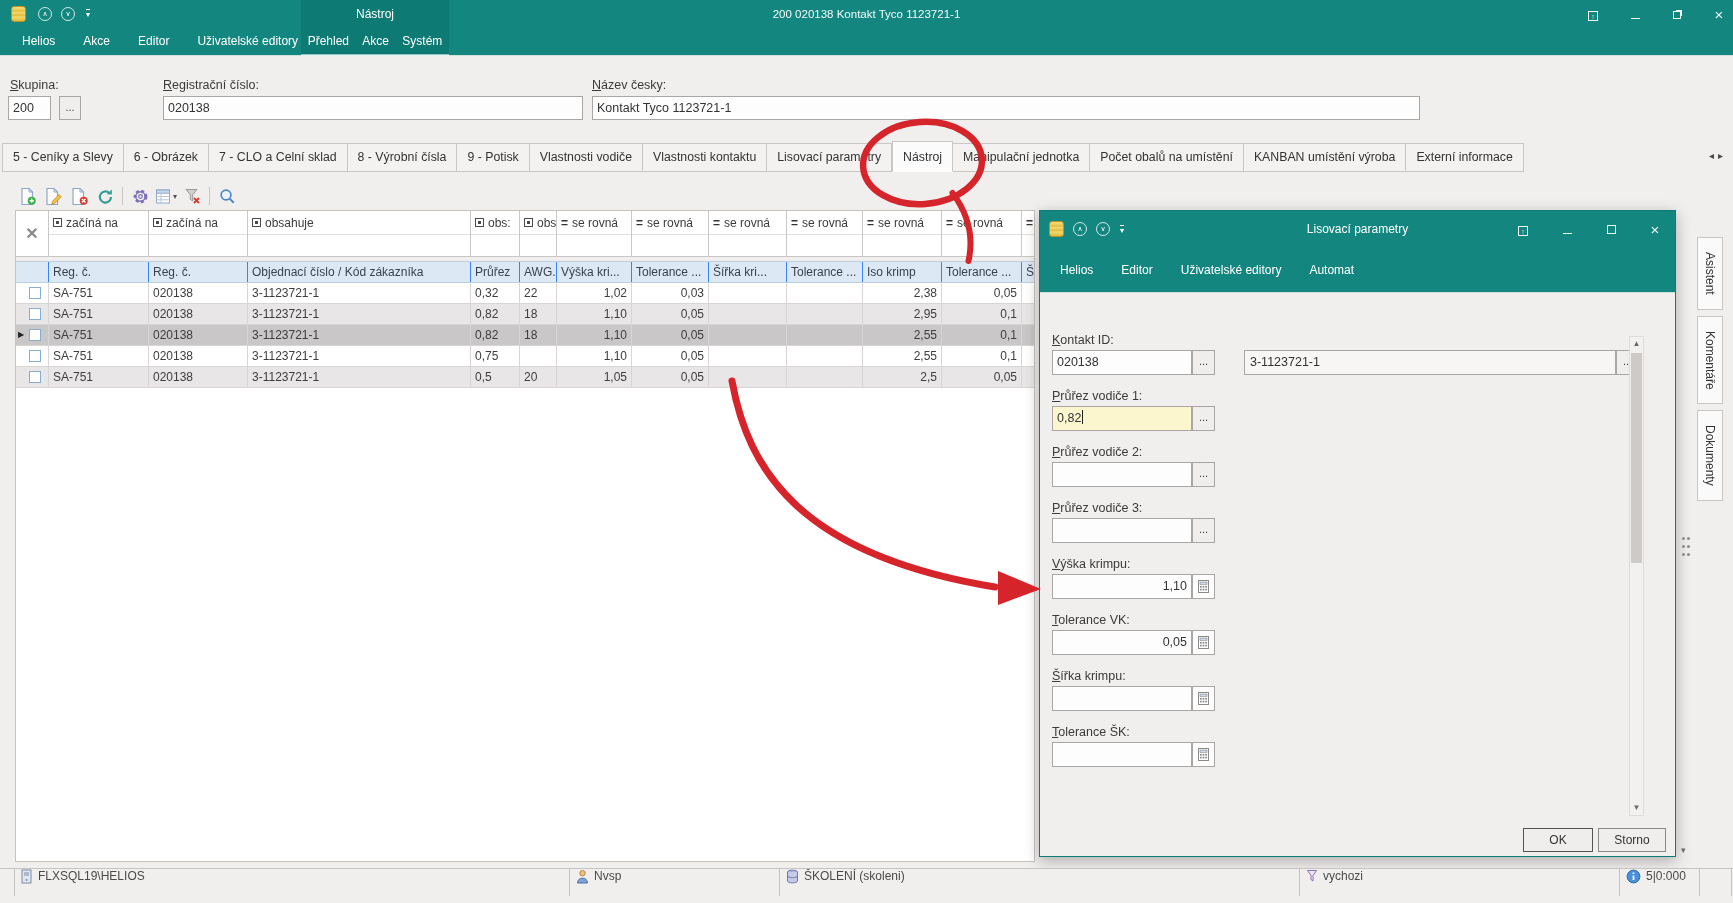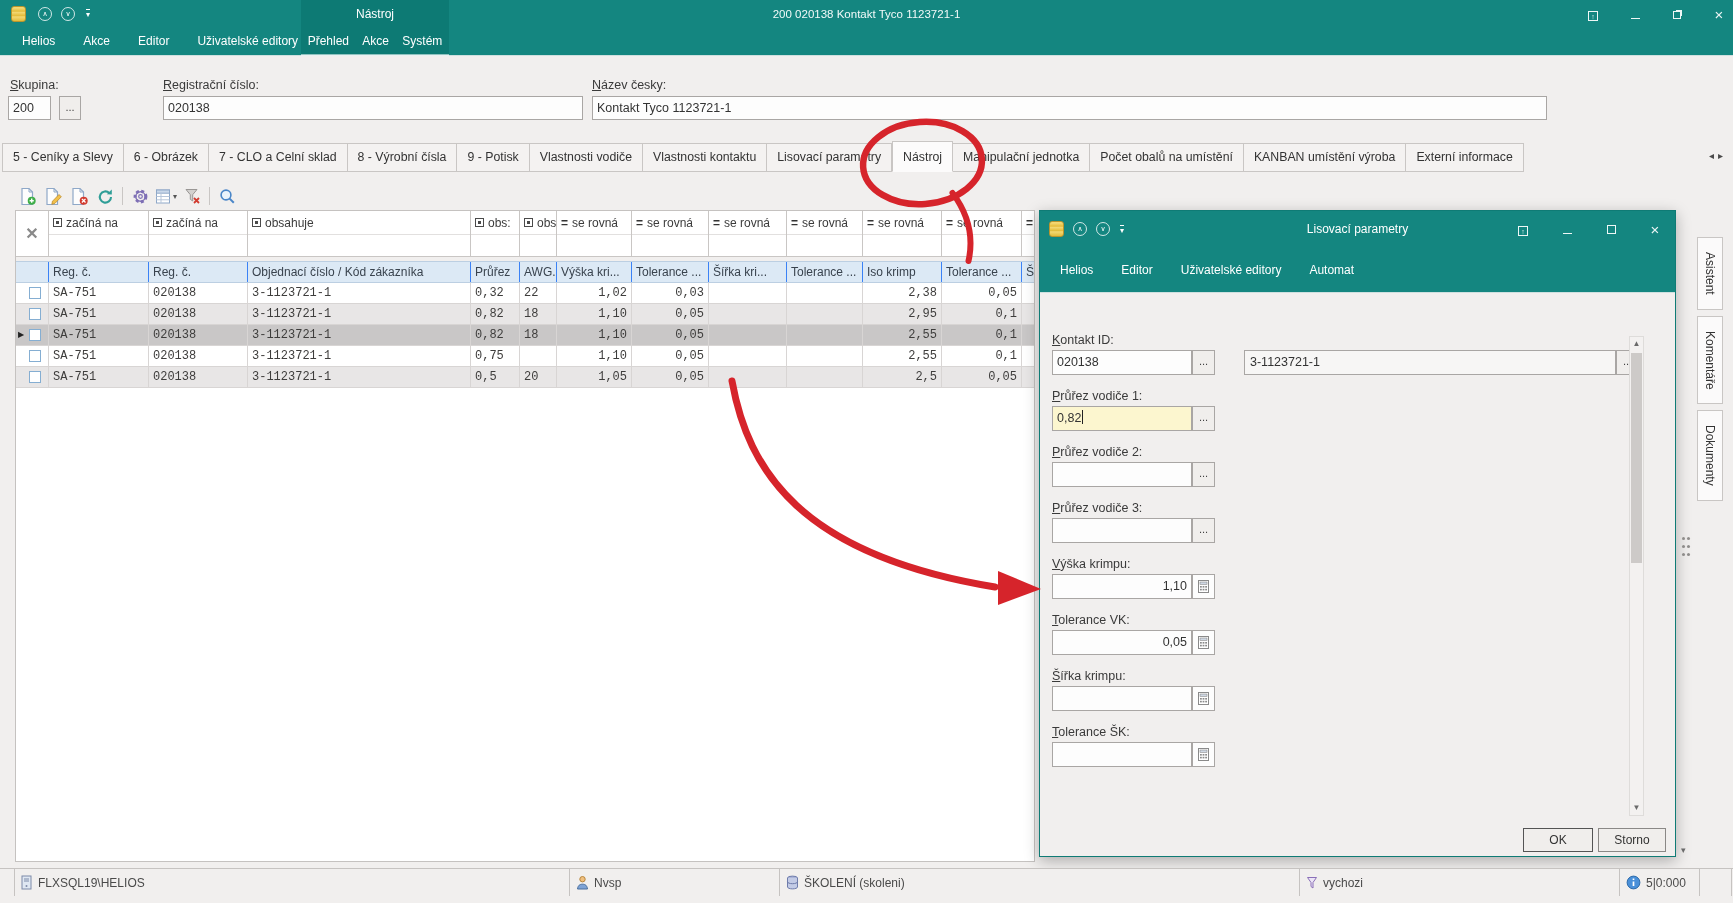--- a/index.html
+++ b/index.html
@@ -66,21 +66,21 @@
   .feq { font-size:12px; font-weight:bold; color:#333; flex:none; }
   .finputarea { flex:1; background:#fff; }
   .filtergap { height:4px; background:#f1efee; }
   .header-row { display:flex; height:22px; background:#dce9f5; border-top:1px solid #bccfe2; border-bottom:1px solid #bccfe2; }
   .hcell { flex:none; border-right:1px solid #3b82f6; font-size:12px; color:#39434e; line-height:20px; padding:0 4px;
            white-space:nowrap; overflow:hidden; }
   .grow { display:flex; height:21px; border-bottom:1px solid #d8d5d4; background:#fff; }
   .grow.alt { background:#e8e6e6; }
   .grow.sel { background:#c9c7c7; }
   .gcell { flex:none; border-right:1px solid #d8d5d4; font-size:12px; color:#3e3d3c; line-height:20px; padding:0 4px;
-           white-space:nowrap; overflow:hidden;font-family:Liberation Mono, monospace; }
+           white-space:nowrap; overflow:hidden; }
   .gcell.r { text-align:right; }
   .selcell { flex:none; position:relative; border-right:1px solid #d8d5d4; }
   .cb { position:absolute; left:13px; top:4px; width:12px; height:12px; border:1px solid #85aed2; background:#fff; }
   .selarrow { position:absolute; left:2px; top:5px; font-size:8px; color:#222; }
 
   
   .dialog { position:absolute; left:1039px; top:210px; width:637px; height:647px; background:#f1efee;
             border:1px solid #0f7b75; box-shadow:0 4px 14px rgba(0,0,0,.28); }
   .dlg-titlebar { position:absolute; left:0; top:0; width:100%; height:37px; background:#148680; }
   .dlg-title { position:absolute; left:150px; right:150px; top:0; height:37px; line-height:37px; text-align:center;
@@ -117,21 +117,21 @@
   .side-tabs { position:absolute; left:1697px; top:237px; width:26px; display:flex; flex-direction:column; gap:6px; }
   .side-tab { writing-mode:vertical-rl; background:#fbfafa; border:1px solid #c9c6c4; color:#333; font-size:12px;
               padding:14px 5px; white-space:nowrap; }
   .grip { position:absolute; left:1682px; top:537px; width:3px; height:3px; background:#8f8d8b; border-radius:50%;
           box-shadow:0 8px 0 #8f8d8b, 0 16px 0 #8f8d8b, 5px 0 0 #8f8d8b, 5px 8px 0 #8f8d8b, 5px 16px 0 #8f8d8b; }
   .mini-down { position:absolute; left:1681px; top:845px; color:#6a6a6a; font-size:9px; }
 
   
   .statusbar { position:absolute; left:0; top:868px; width:1733px; height:28px; background:#f1efee; border-top:1px solid #c6c3c1; display:flex; }
   .sspacer { width:15px; flex:none; border-right:1px solid #c6c3c1; }
-  .sseg { flex:none; border-right:1px solid #c6c3c1; display:flex; align-items:center; gap:5px; padding:0 6px;
+  .sseg { flex:none; border-right:1px solid #c6c3c1; display:flex; align-items:flex-start; gap:5px; padding:0 6px;
           font-size:12px; color:#4a4a4a; white-space:nowrap; overflow:hidden; }
 
   .annot { position:absolute; left:0; top:0; z-index:50; pointer-events:none; }
 </style>
 </head>
 <body>
 
 <div class="screen">
 
   <div class="titlebar">
@@ -164,21 +164,21 @@
       </div>
   </div>
 
   <div class="formrow">
     <div class="flabel ak" style="left:10px; top:22px;">Skupina:</div>
     <input class="finput" style="left: 8px; top: 40px; width: 43px;" value="200">
     <div class="browse-btn" style="left:59px; top:40px;">...</div>
     <div class="flabel ak" style="left:163px; top:22px;">Registrační číslo:</div>
     <input class="finput" style="left: 163px; top: 40px; width: 420px;" value="020138">
     <div class="flabel ak" style="left:592px; top:22px;">Název česky:</div>
-    <input class="finput" style="left: 592px; top: 40px; width: 955px;" value="Kontakt Tyco 1123721-1">
+    <input class="finput" style="left: 592px; top: 40px; width: 828px;" value="Kontakt Tyco 1123721-1">
   </div>
 
   <div class="tabstrip" id="main-tabs">
       <div class="tab">5 - Ceníky a Slevy</div>
       <div class="tab">6 - Obrázek</div>
       <div class="tab">7 - CLO a Celní sklad</div>
       <div class="tab">8 - Výrobní čísla</div>
       <div class="tab">9 - Potisk</div>
       <div class="tab">Vlastnosti vodiče</div>
       <div class="tab">Vlastnosti kontaktu</div>

